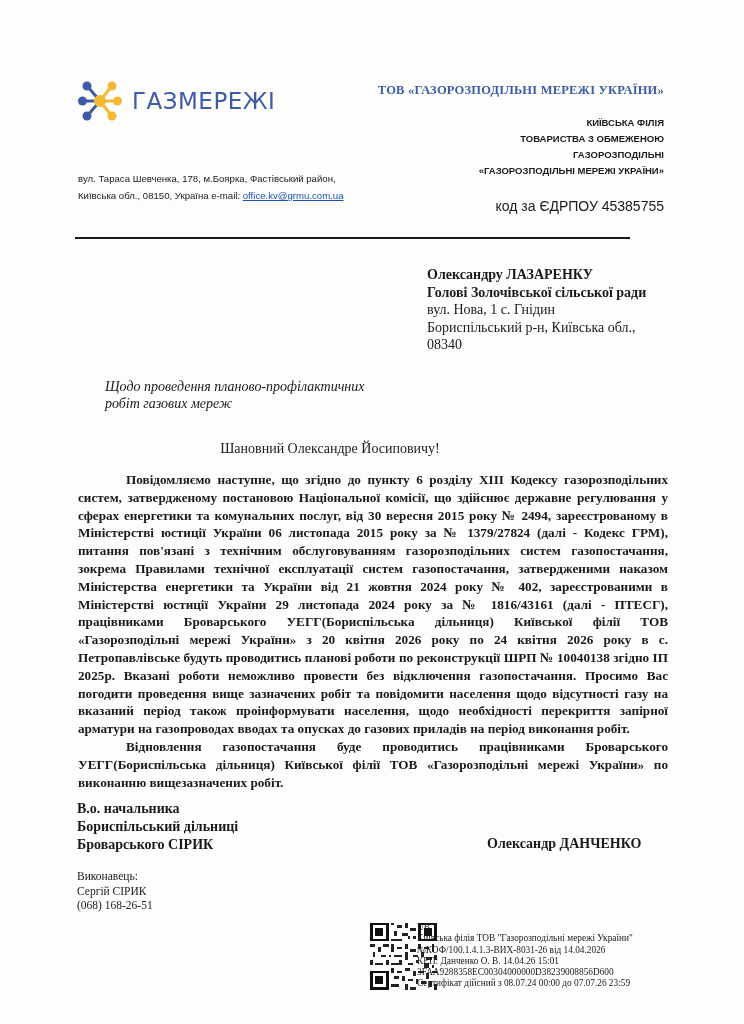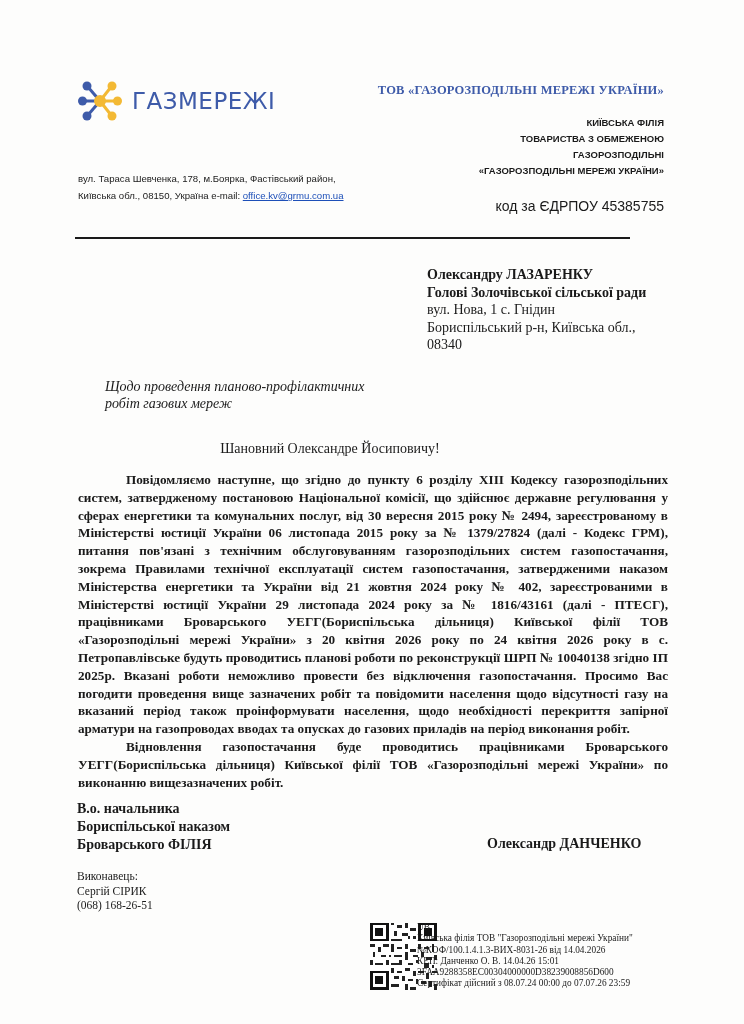--- a/index.html
+++ b/index.html
@@ -213,22 +213,22 @@
 
 <div class="abs greeting">Шановний Олександре Йосиповичу!</div>
 
 <div class="abs body-text">
   <p>Повідомляємо наступне, що згідно до пункту 6 розділу XIII Кодексу газорозподільних систем, затвердженому постановою Національної комісії, що здійснює державне регулювання у сферах енергетики та комунальних послуг, від 30 вересня 2015 року № 2494, зареєстрованому в Міністерстві юстиції України 06 листопада 2015 року за № 1379/27824 (далі - Кодекс ГРМ), питання пов'язані з технічним обслуговуванням газорозподільних систем газопостачання, зокрема Правилами технічної експлуатації систем газопостачання, затвердженими наказом Міністерства енергетики та України від 21 жовтня 2024 року № 402, зареєстрованими в Міністерстві юстиції України 29 листопада 2024 року за № 1816/43161 (далі - ПТЕСГ), працівниками Броварського УЕГГ(Бориспільська дільниця) Київської філії ТОВ «Газорозподільні мережі України» з 20 квітня 2026 року по 24 квітня 2026 року в с. Петропавлівське будуть проводитись планові роботи по реконструкції ШРП № 10040138 згідно ІП 2025р.  Вказані роботи неможливо провести без відключення газопостачання. Просимо Вас погодити проведення вище зазначених робіт та повідомити населення щодо відсутності газу на вказаний період також проінформувати населення, щодо необхідності перекриття запірної арматури на газопроводах вводах та опусках до газових приладів на період виконання робіт.</p>
   <p>Відновлення газопостачання буде проводитись працівниками Броварського УЕГГ(Бориспільська дільниця) Київської філії ТОВ «Газорозподільні мережі України» по виконанню вищезазначених робіт.</p>
 </div>
 
 <div class="abs signer-position">
   <div>В.о. начальника</div>
-  <div>Бориспільської наказом</div>
-  <div>Броварського ФІЛІЯ</div>
+  <div>Бориспільський дільниці</div>
+  <div>Броварського СІРИК</div>
 </div>
 
 <div class="abs signer-name">Олександр ДАНЧЕНКО</div>
 
 <div class="abs executor">
   <div>Виконавець:</div>
   <div>Сергій СІРИК</div>
   <div>(068) 168-26-51</div>
 </div>
 

